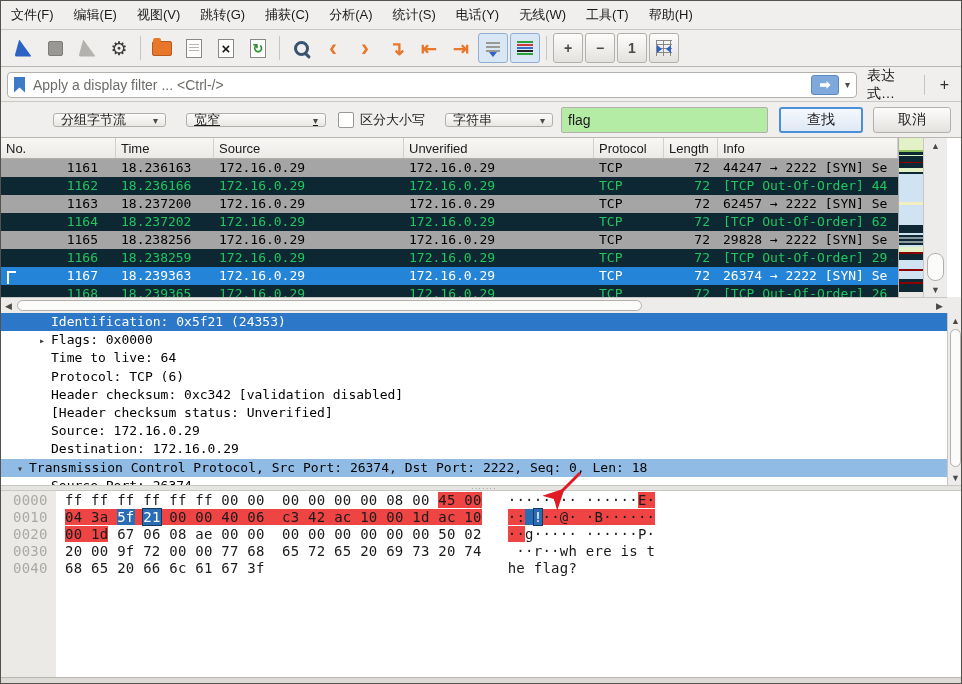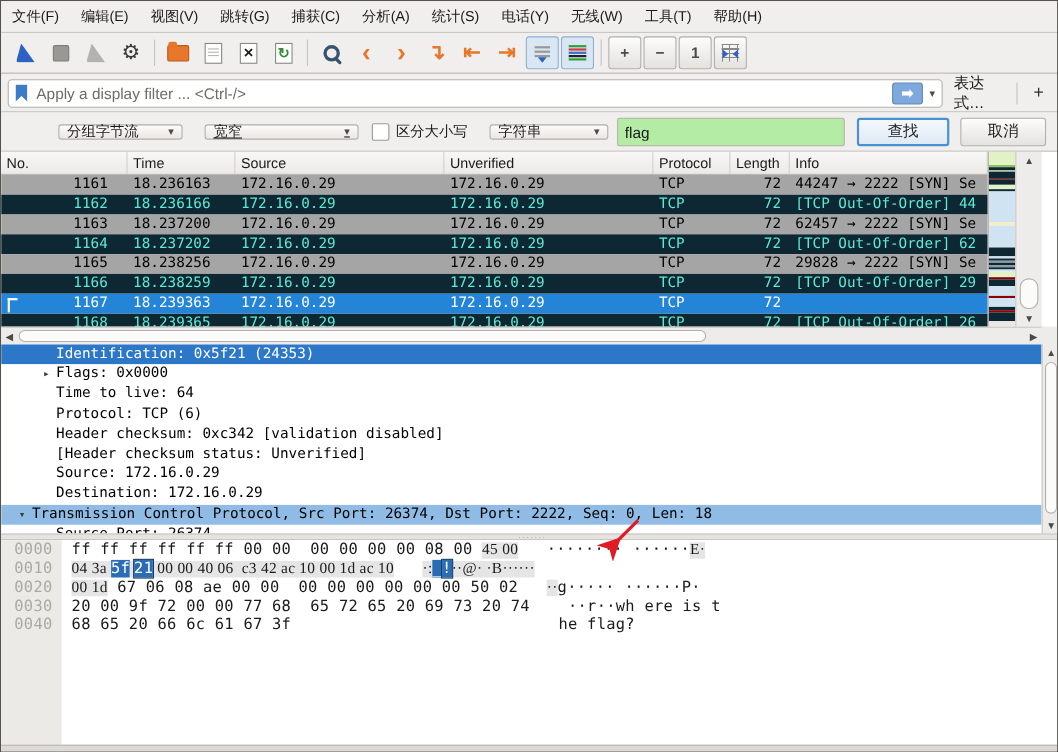--- a/index.html
+++ b/index.html
@@ -71,21 +71,21 @@
   
   .plist{position:absolute;left:0;top:137px;width:100%;height:159px;background:#ffffff;}
   .plist-header{position:absolute;left:0;top:0;width:897px;height:21px;background:linear-gradient(#f8f7f5,#eceae7);border-bottom:1px solid #b2afab;display:flex;box-sizing:border-box;}
   .ph-cell{border-right:1px solid #d2d0cc;padding:3px 0 0 5px;box-sizing:border-box;overflow:hidden;white-space:nowrap;}
   .plist-rows{position:absolute;left:0;top:21px;width:897px;height:138px;overflow:hidden;font-size:13px;}
   .prow{display:flex;height:18px;line-height:18px;white-space:nowrap;}
   .prow .c{overflow:hidden;padding-left:5px;box-sizing:border-box;flex:0 0 auto;}
   .prow .c.num{text-align:right;padding-right:18px;padding-left:0;}
   .prow .c.len{text-align:right;padding-right:8px;padding-left:0;}
   .prow.gray{background:#a5a5a5;color:#000;}
-  .prow.bad{background:#0d2832;color:#5eead4;}
+  .prow.bad{background:#0d2832;color:#22c55e;}
   .prow.selected{background:#2484d8;color:#ffffff;position:relative;}
   .prow.selected .mark{position:absolute;left:6px;top:4px;width:7px;height:11px;border-left:2px solid #fff;border-top:2px solid #fff;}
   .minimap{position:absolute;left:897px;top:0;width:25px;height:159px;border-left:1px solid #b2afab;box-sizing:border-box;}
   .minimap div{width:100%;}
 
   
   .vscroll{position:absolute;width:24px;background:#edecea;border-left:1px solid #c9c7c3;box-sizing:border-box;}
   .vscroll .arr{position:absolute;left:0;width:100%;height:15px;display:flex;align-items:center;justify-content:center;font-size:9px;color:#4a4a46;}
   .vscroll .thumb{position:absolute;left:3px;width:17px;background:#fbfbfa;border:1px solid #b3b0ab;border-radius:8px;box-sizing:border-box;}
   .hscroll{position:absolute;left:0;top:296px;width:946px;height:16px;background:#edecea;border-top:1px solid #c9c7c3;box-sizing:border-box;}
@@ -100,21 +100,21 @@
   .dline.selected{background:#2c77c8;color:#ffffff;}
   .dline.highlight{background:#8fbbe4;color:#000;}
   .splitter{position:absolute;left:0;top:484px;width:100%;height:6px;background:#e6e4e1;border-top:1px solid #c9c7c3;border-bottom:1px solid #c9c7c3;box-sizing:border-box;}
   .splitter .dots{position:absolute;left:470px;top:1px;color:#9a9894;font-size:8px;letter-spacing:1px;line-height:3px;}
 
   
   .hexpane{position:absolute;left:0;top:490px;width:100%;height:192px;background:#ffffff;overflow:hidden;}
   .hex-gutter{position:absolute;left:0;top:0;width:55px;height:186px;background:#eceae6;}
   .hexline{position:relative;height:17px;line-height:17px;font-family:"DejaVu Sans Mono","Liberation Mono",monospace;font-size:14px;letter-spacing:0.25px;white-space:pre;padding-left:12px;}
   .hs-o{color:#aba9a5;}
-  .hs-s{background:#e5e5e5;font-family:Liberation Serif, serif;}
+  .hs-s{background:#ef4444;}
   .hs-b{background:#2a6db5;color:#ffffff;}
   .hs-B{background:#2a6db5;color:#ffffff;outline:1px solid #123a62;}
   .annot{position:absolute;left:0;top:0;width:962px;height:684px;pointer-events:none;}
   .bottom-strip{position:absolute;left:0;top:676px;width:100%;height:6px;background:#dcdad6;border-top:1px solid #b9b6b2;}
 </style>
 </head>
 <body>
 
 <div class="window">
 
@@ -326,20 +326,21 @@
           <span class="c" style="width: 180px;">[TCP Out-Of-Order] 29</span>
         </div>
         <div class="prow selected">
           <span class="mark"></span>
           <span class="c num" style="width: 115px;">1167</span>
           <span class="c" style="width: 98px;">18.239363</span>
           <span class="c" style="width: 190px;">172.16.0.29</span>
           <span class="c" style="width: 190px;">172.16.0.29</span>
           <span class="c" style="width: 70px;">TCP</span>
           <span class="c len" style="width: 54px;">72</span>
+          <span class="c" style="width: 180px;">26374 → 2222 [SYN] Se</span>
         </div>
         <div class="prow bad">
           <span class="c num" style="width: 115px;">1168</span>
           <span class="c" style="width: 98px;">18.239365</span>
           <span class="c" style="width: 190px;">172.16.0.29</span>
           <span class="c" style="width: 190px;">172.16.0.29</span>
           <span class="c" style="width: 70px;">TCP</span>
           <span class="c len" style="width: 54px;">72</span>
           <span class="c" style="width: 180px;">[TCP Out-Of-Order] 26</span>
         </div>

